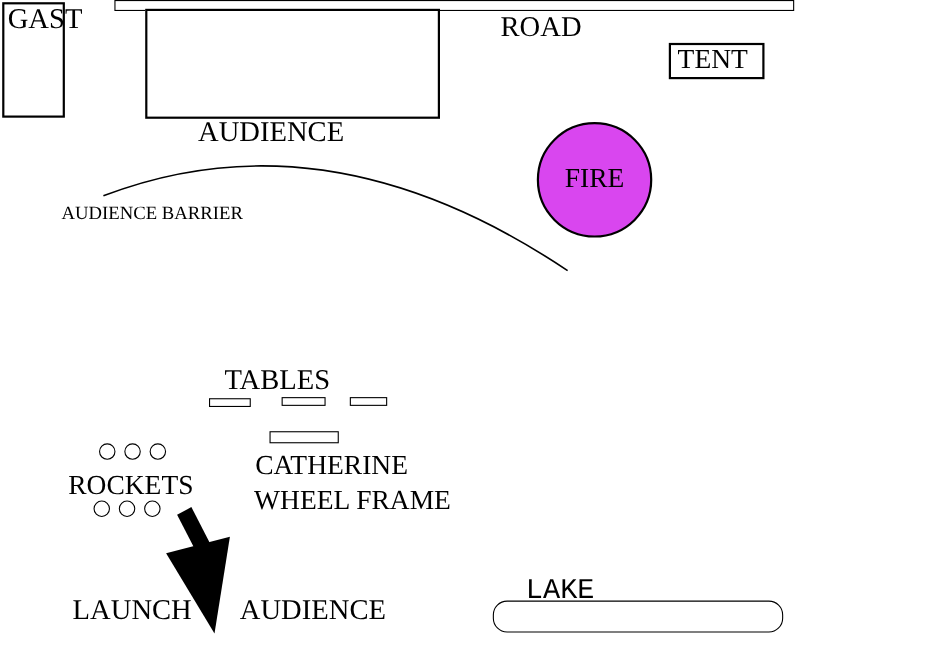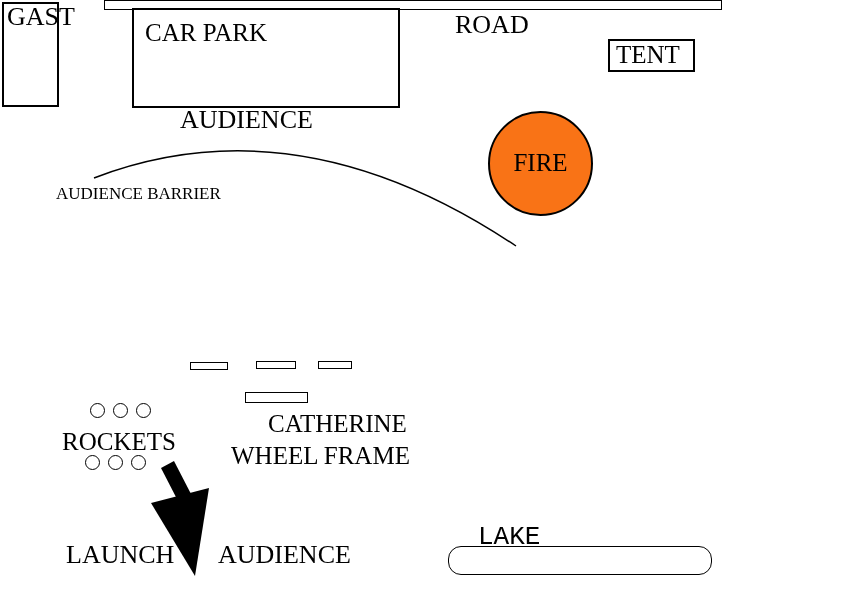--- a/index.html
+++ b/index.html
@@ -31,21 +31,21 @@
     line-height: 1.05;
     color: #000;
   }
   .label.md { font-size: 25px; }
   .label.sm { font-size: 17px; }
 
   .circle {
     position: absolute;
     border: 2px solid #000;
     border-radius: 50%;
-    background: #f97316;
+    background: #d946ef;
   }
   .small-circle {
     position: absolute;
     width: 15px;
     height: 15px;
     border: 1px solid #000;
     border-radius: 50%;
     background: #fff;
   }
 
@@ -76,38 +76,38 @@
 
 <div class="canvas">
 
   <div class="thinbox" style="left:104px; top:0px; width:618px; height:10px;"></div>
   <div class="label" style="left:455px; top:11px;">ROAD</div>
 
   <div class="box" style="left:2px; top:2px; width:57px; height:105px;"></div>
   <div class="label" style="left:7px; top:3px;">GAST</div>
 
   <div class="thinbox" style="left:132px; top:8px; width:268px; height:100px; border-width:2px;"></div>
-  <div class="label md" style="left:145px; top:20px;">CAR PARK</div>
 
   <div class="thinbox" style="left:608px; top:39px; width:87px; height:33px; border-width:2px;"></div>
   <div class="label md" style="left:616px; top:42px;">TENT</div>
 
   <div class="label" style="left:180px; top:106px;text-align:right;">AUDIENCE</div>
   <div class="label sm" style="left:56px; top:185px;">AUDIENCE BARRIER</div>
 
   <div class="circle fire-circle" style="left:488px; top:111px; width:105px; height:105px;">
     <span class="label md">FIRE</span>
   </div>
 
+  <div class="label" style="left:204px; top:332px;">TABLES</div>
   <div class="thinbox" style="left:190px; top:362px; width:38px; height:8px;"></div>
   <div class="thinbox" style="left:256px; top:361px; width:40px; height:8px;"></div>
   <div class="thinbox" style="left:318px; top:361px; width:34px; height:8px;"></div>
 
   <div class="thinbox" style="left:245px; top:392px; width:63px; height:11px;"></div>
-  <div class="label md" style="left:232px; top:411px;margin-left:36px;">CATHERINE</div>
+  <div class="label md" style="left:232px; top:411px;">CATHERINE</div>
   <div class="label md" style="left:231px; top:443px;">WHEEL FRAME</div>
 
   <div class="small-circle" style="left:90px; top:403px;"></div>
   <div class="small-circle" style="left:113px; top:403px;"></div>
   <div class="small-circle" style="left:136px; top:403px;"></div>
   <div class="label md" style="left:62px; top:429px;">ROCKETS</div>
   <div class="small-circle" style="left:85px; top:455px;"></div>
   <div class="small-circle" style="left:108px; top:455px;"></div>
   <div class="small-circle" style="left:131px; top:455px;"></div>
 

